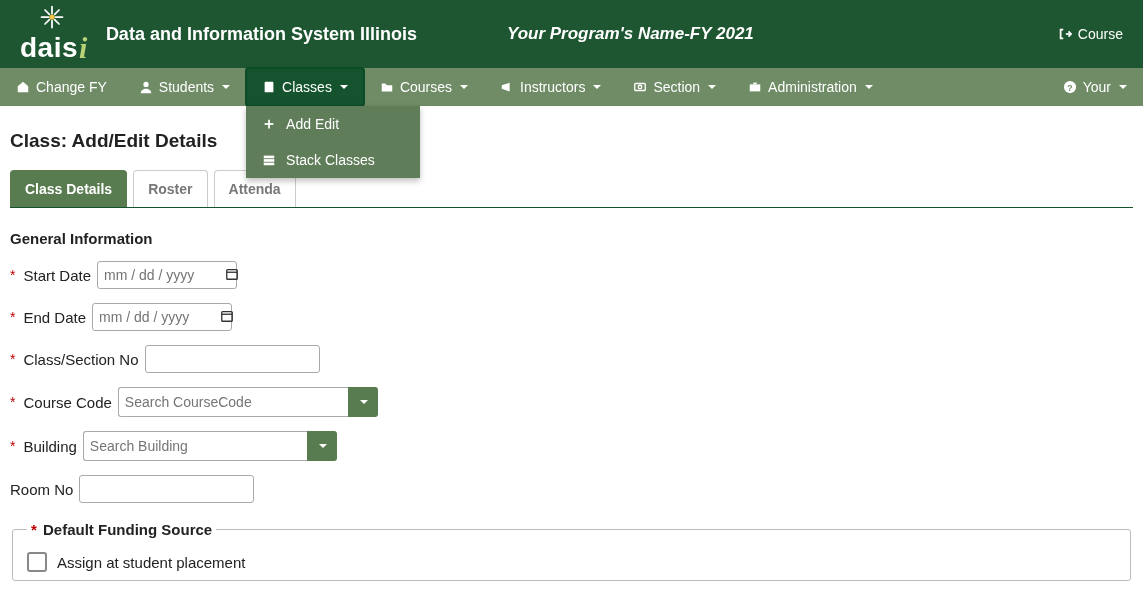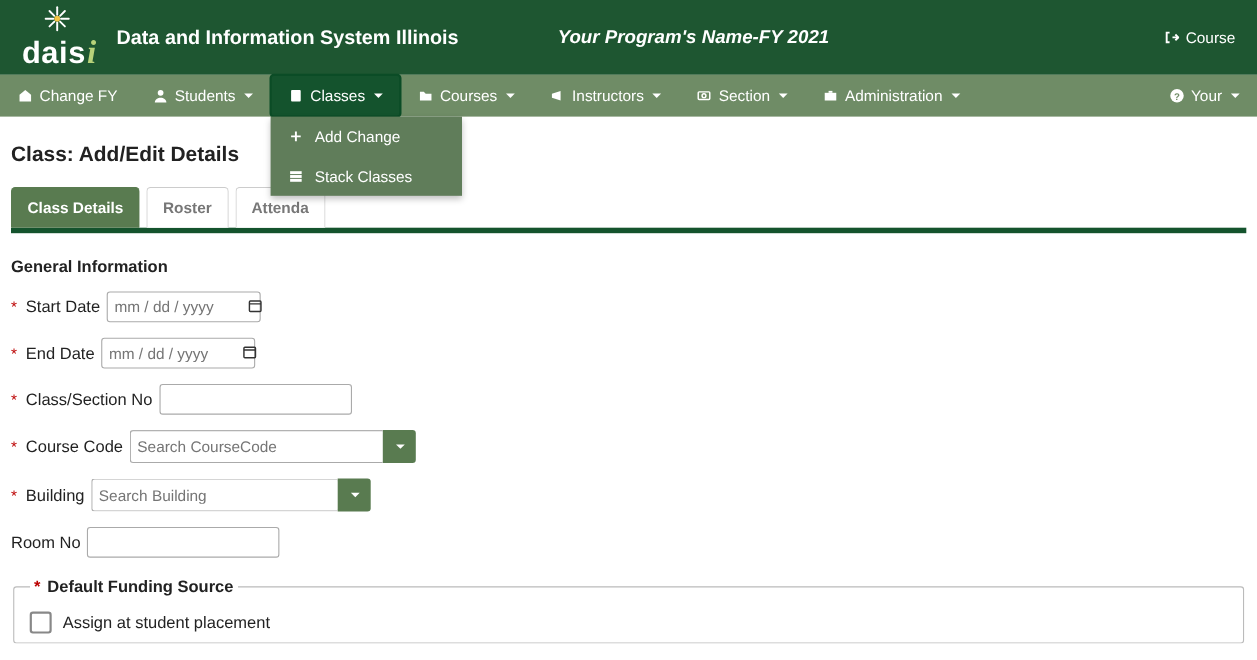--- a/index.html
+++ b/index.html
@@ -122,21 +122,21 @@
   .page {
     padding: 10px 10px 0 10px;
   }
   .page-title {
     font-size: 19px;
     font-weight: 700;
     margin: 14px 0 18px 0;
   }
   .tabs {
     display: flex;
-    border-bottom: 5px solid #14532d;
+    border-bottom: 1px solid #14532d;
   }
   .tab {
     padding: 10px 14px;
     border: 1px solid #ccc;
     border-bottom: none;
     border-radius: 4px 4px 0 0;
     margin-right: 6px;
     background: #fff;
     color: #777;
     font-weight: 700;
@@ -291,21 +291,21 @@
     <span class="caret"></span>
 
     <div class="dropdown">
       <div class="dropdown-item">
         <span class="ico">
           <svg viewBox="0 0 16 16" stroke="#fff" stroke-width="2">
               <line x1="8" y1="3" x2="8" y2="13"></line>
               <line x1="3" y1="8" x2="13" y2="8"></line>
             </svg>
         </span>
-        <span>Add Change</span>
+        <span>Add Edit</span>
       </div>
       <div class="dropdown-item">
         <span class="ico">
           <svg viewBox="0 0 16 16" fill="#fff">
               <rect x="2" y="3" width="12" height="3"></rect>
               <rect x="2" y="7" width="12" height="3"></rect>
               <rect x="2" y="11" width="12" height="3"></rect>
             </svg>
         </span>
         <span>Stack Classes</span>

